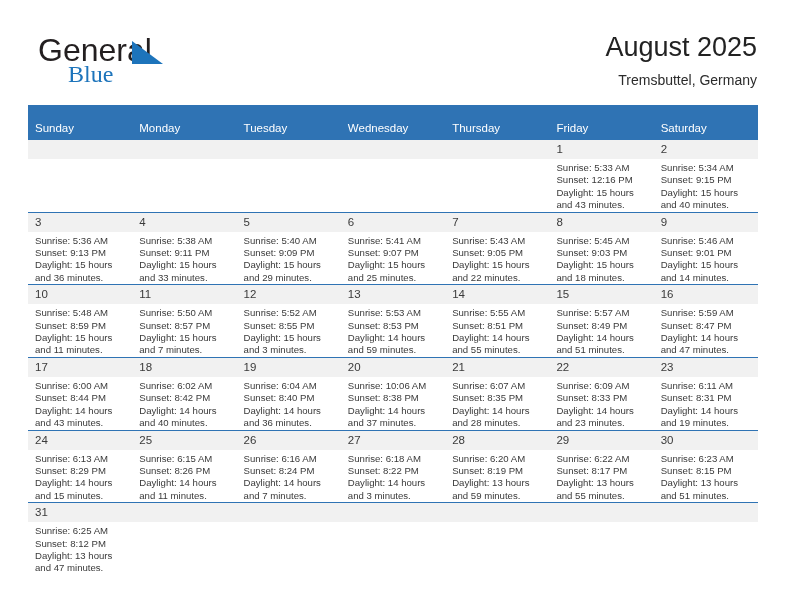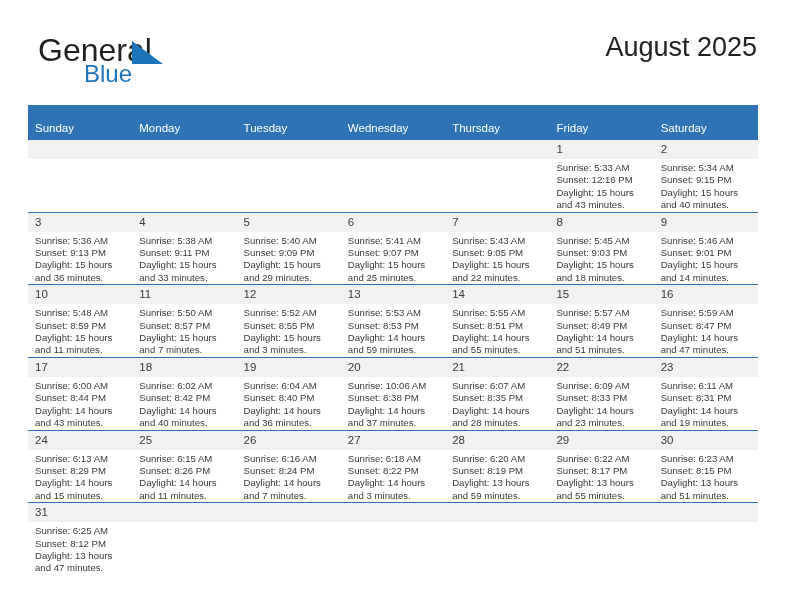--- a/index.html
+++ b/index.html
@@ -22,23 +22,24 @@
     position: absolute;
     left: 38px; top: 36px;
     width: 230px; height: 56px;
   }
   .brand-general {
     position: absolute; left: 0; top: 0;
     font-size: 32px; color: #231f20; letter-spacing: 0px;
     line-height: 28px;
   }
   .brand-blue {
-    position: absolute; left: 46px; top: 24px;
+    position: absolute; left: 30px; top: 24px;
     font-size: 24px; color: #1d74bb; letter-spacing: 0px;
     line-height: 28px;
+    font-family: Liberation Serif, serif;
   }
   .brand-flag {
     position: absolute; left: 94px; top: 5px;
     width: 32px; height: 23px;
   }
   .brand-flag svg { display: block; }
 
   .title-wrap {
     position: absolute;
     right: 35px; top: 30px;
@@ -115,20 +116,21 @@
     <span class="brand-flag">
       <svg width="32" height="23" viewBox="0 0 32 23" xmlns="http://www.w3.org/2000/svg">
         <polygon points="0,0 0,23 31,23" fill="#1d74bb"></polygon>
       </svg>
     </span>
     <span class="brand-blue">Blue</span>
   </div>
 
   <div class="title-wrap">
     <div class="cal-title">August 2025</div>
+    <div class="cal-subtitle">Tremsbuttel, Germany</div>
   </div>
 
   <table class="cal">
     <thead>
       <tr>
         <th>Sunday</th>
         <th>Monday</th>
         <th>Tuesday</th>
         <th>Wednesday</th>
         <th>Thursday</th>

